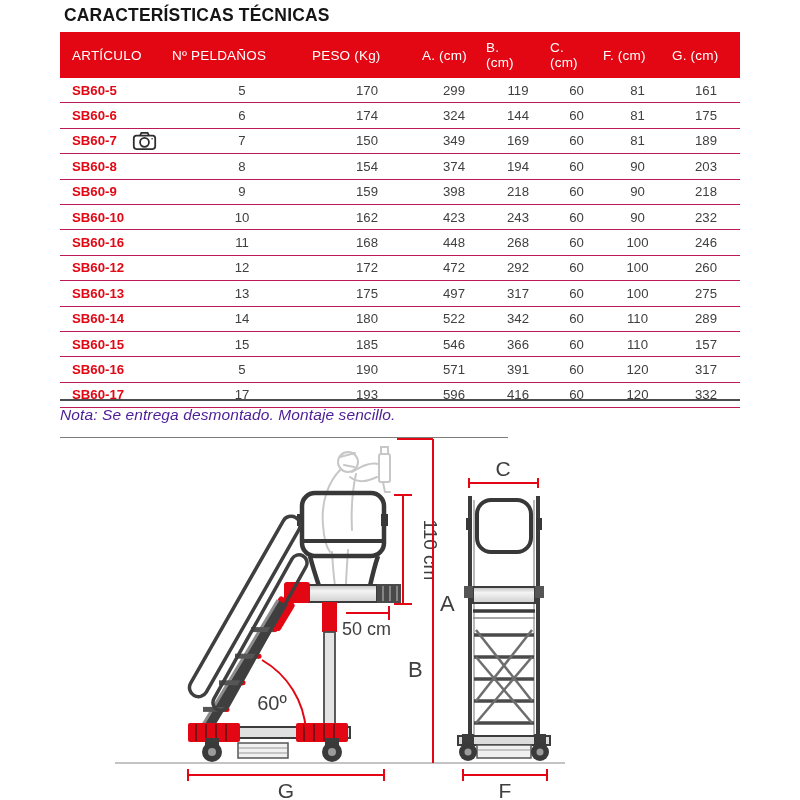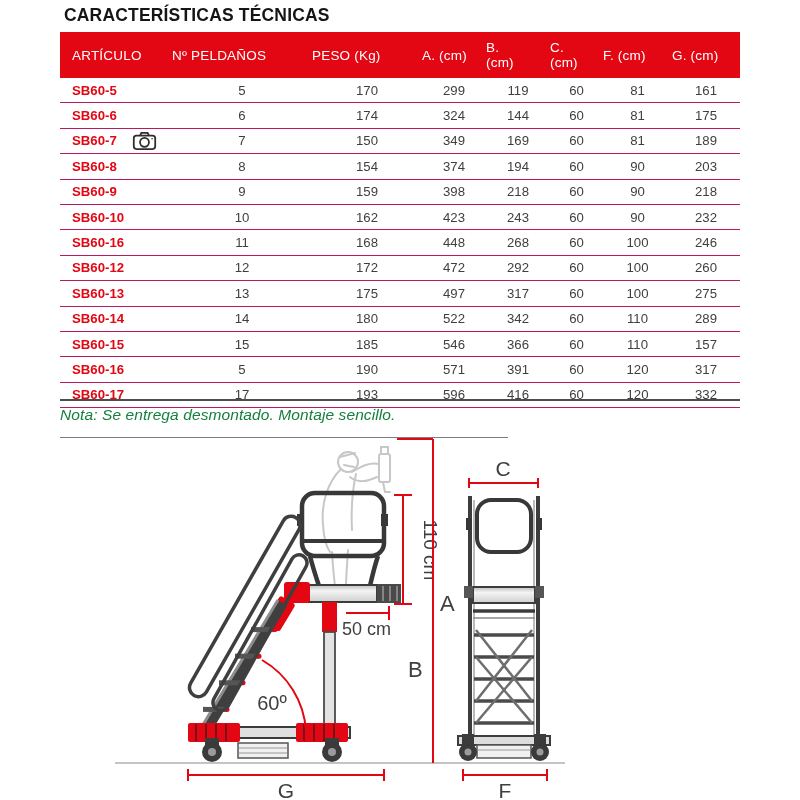--- a/index.html
+++ b/index.html
@@ -26,21 +26,21 @@
     display:grid;grid-template-columns:112px 140px 110px 64px 64px 53px 69px 68px;
     height:24.4px;align-items:center;border-bottom:1px solid #be185d;
   }
   .cell{font-size:13.2px;color:#3f3f3f;text-align:center;}
   .cell.c0{text-align:left;padding-left:12px;display:flex;align-items:center;}
   .art{color:#e30613;font-weight:700;font-size:13.2px;}
   .cam{margin-left:15px;display:block;}
   .divider{position:absolute;left:60px;top:399px;width:680px;border-top:2px solid #4d4d4d;}
   .note{
     position:absolute;left:60px;top:406px;font-size:15.5px;font-style:italic;
-    color:#15803d;letter-spacing:.1px;
+    color:#4c1d95;letter-spacing:.1px;
   }
   .note-underline{position:absolute;left:60px;top:437px;width:448px;border-top:1.5px solid #7d7d7d;}
   svg.diagram{position:absolute;left:0;top:430px;}
   svg text{font-family:"Liberation Sans", sans-serif;}
 </style>
 </head>
 <body>
 
 <h1 class="title">CARACTERÍSTICAS TÉCNICAS</h1>
 

